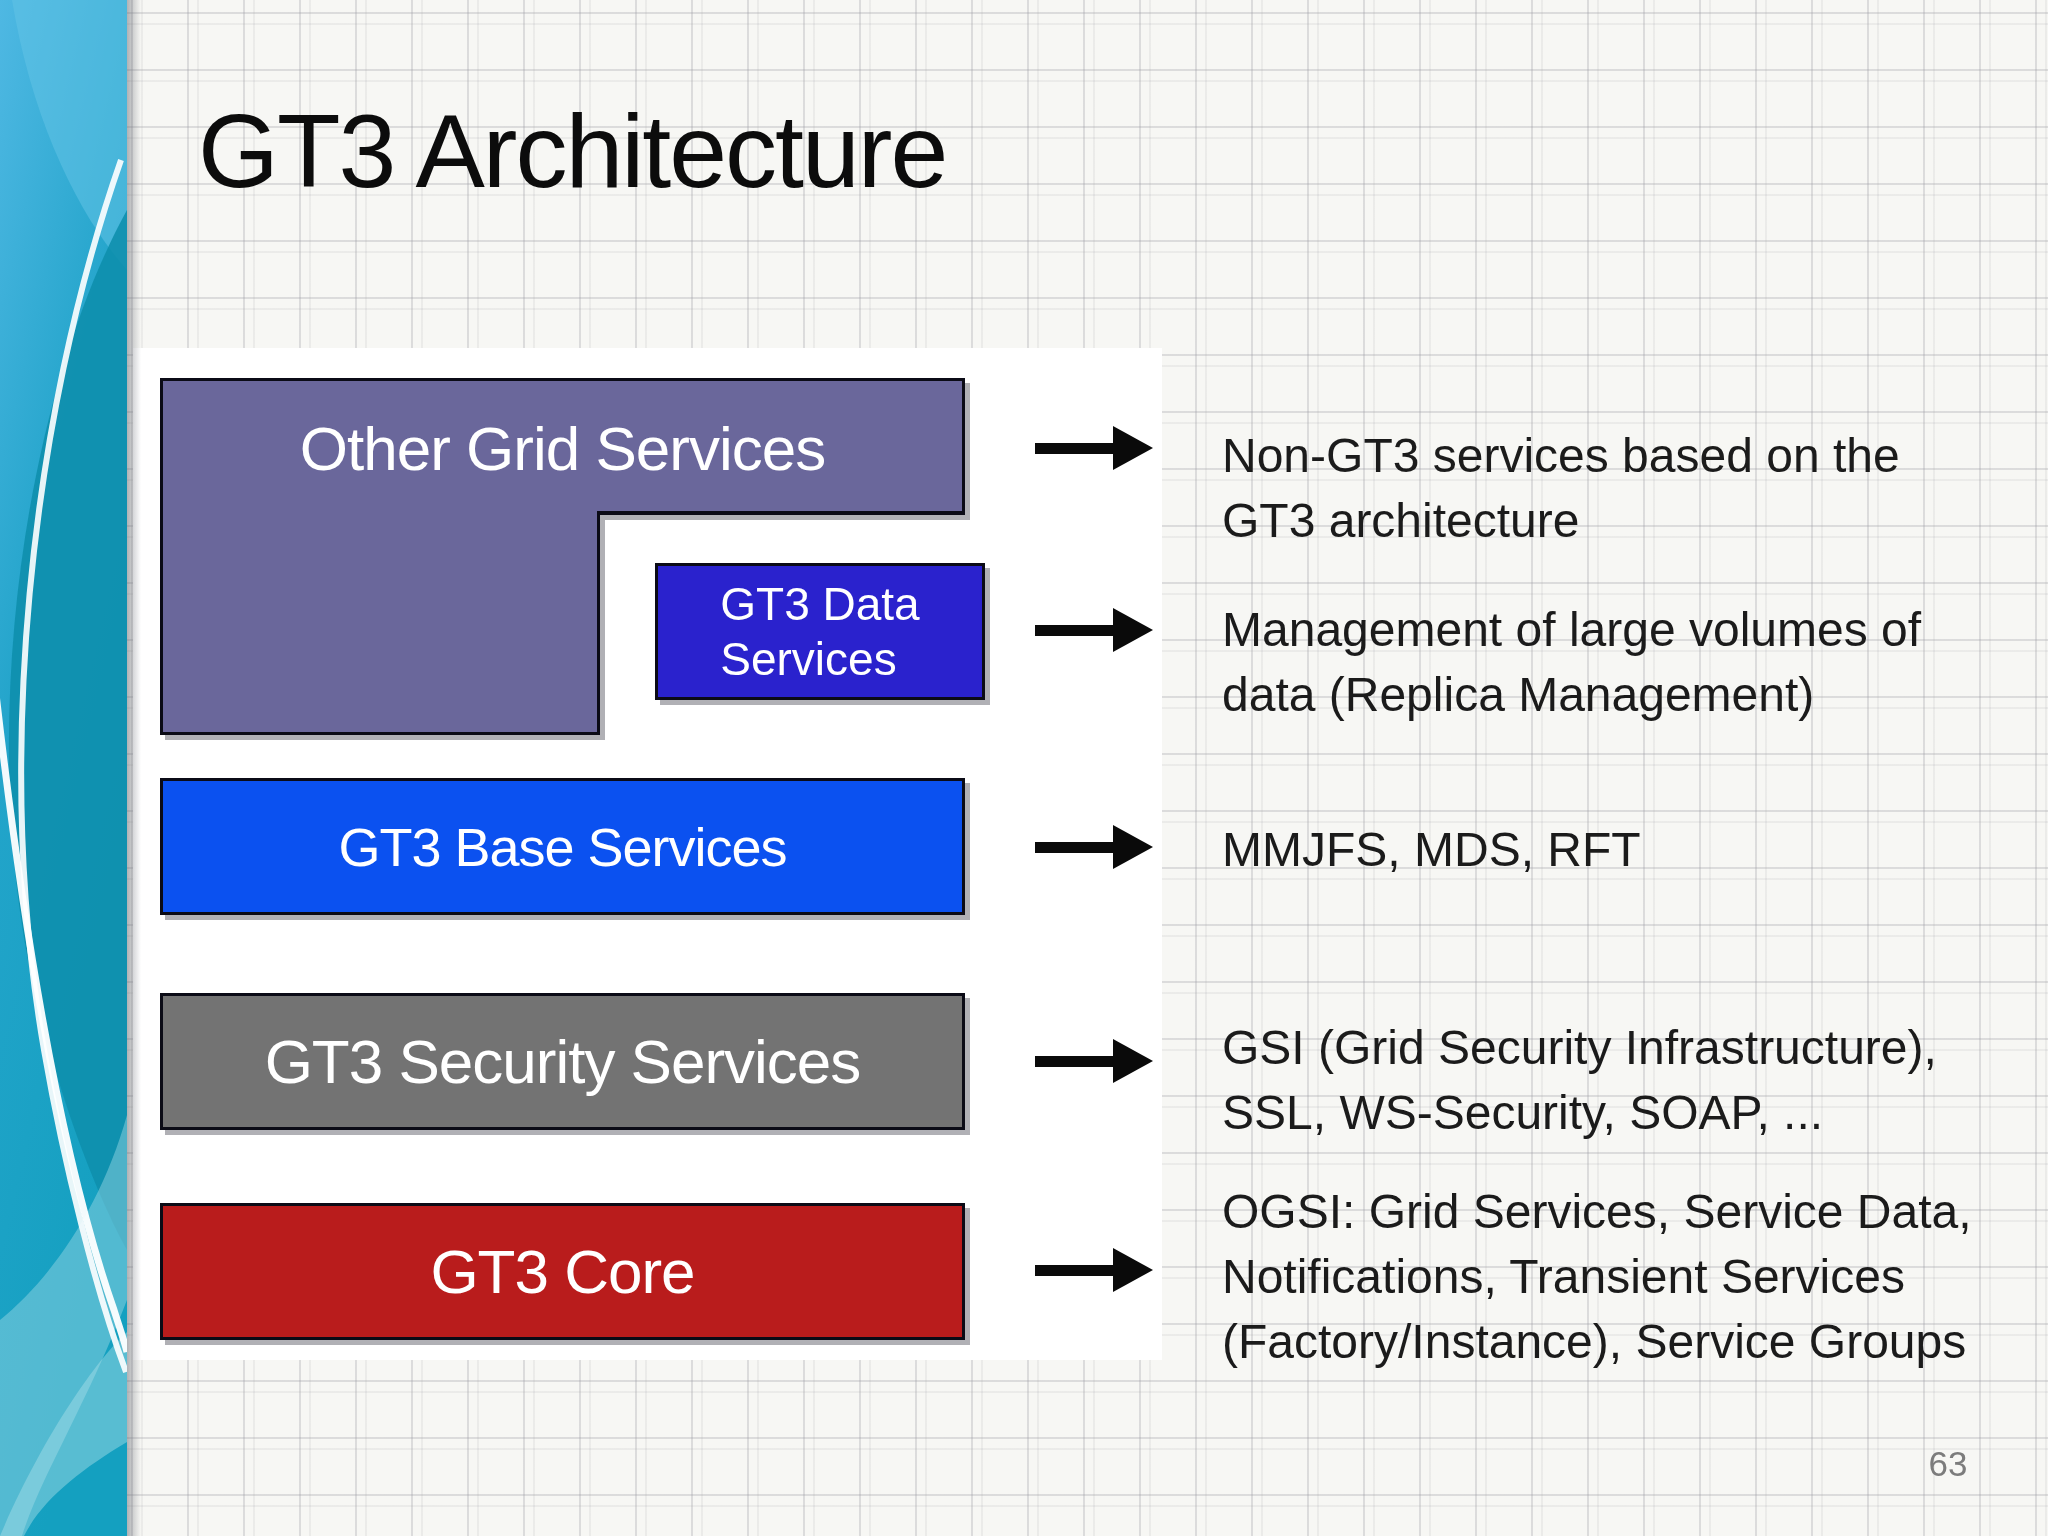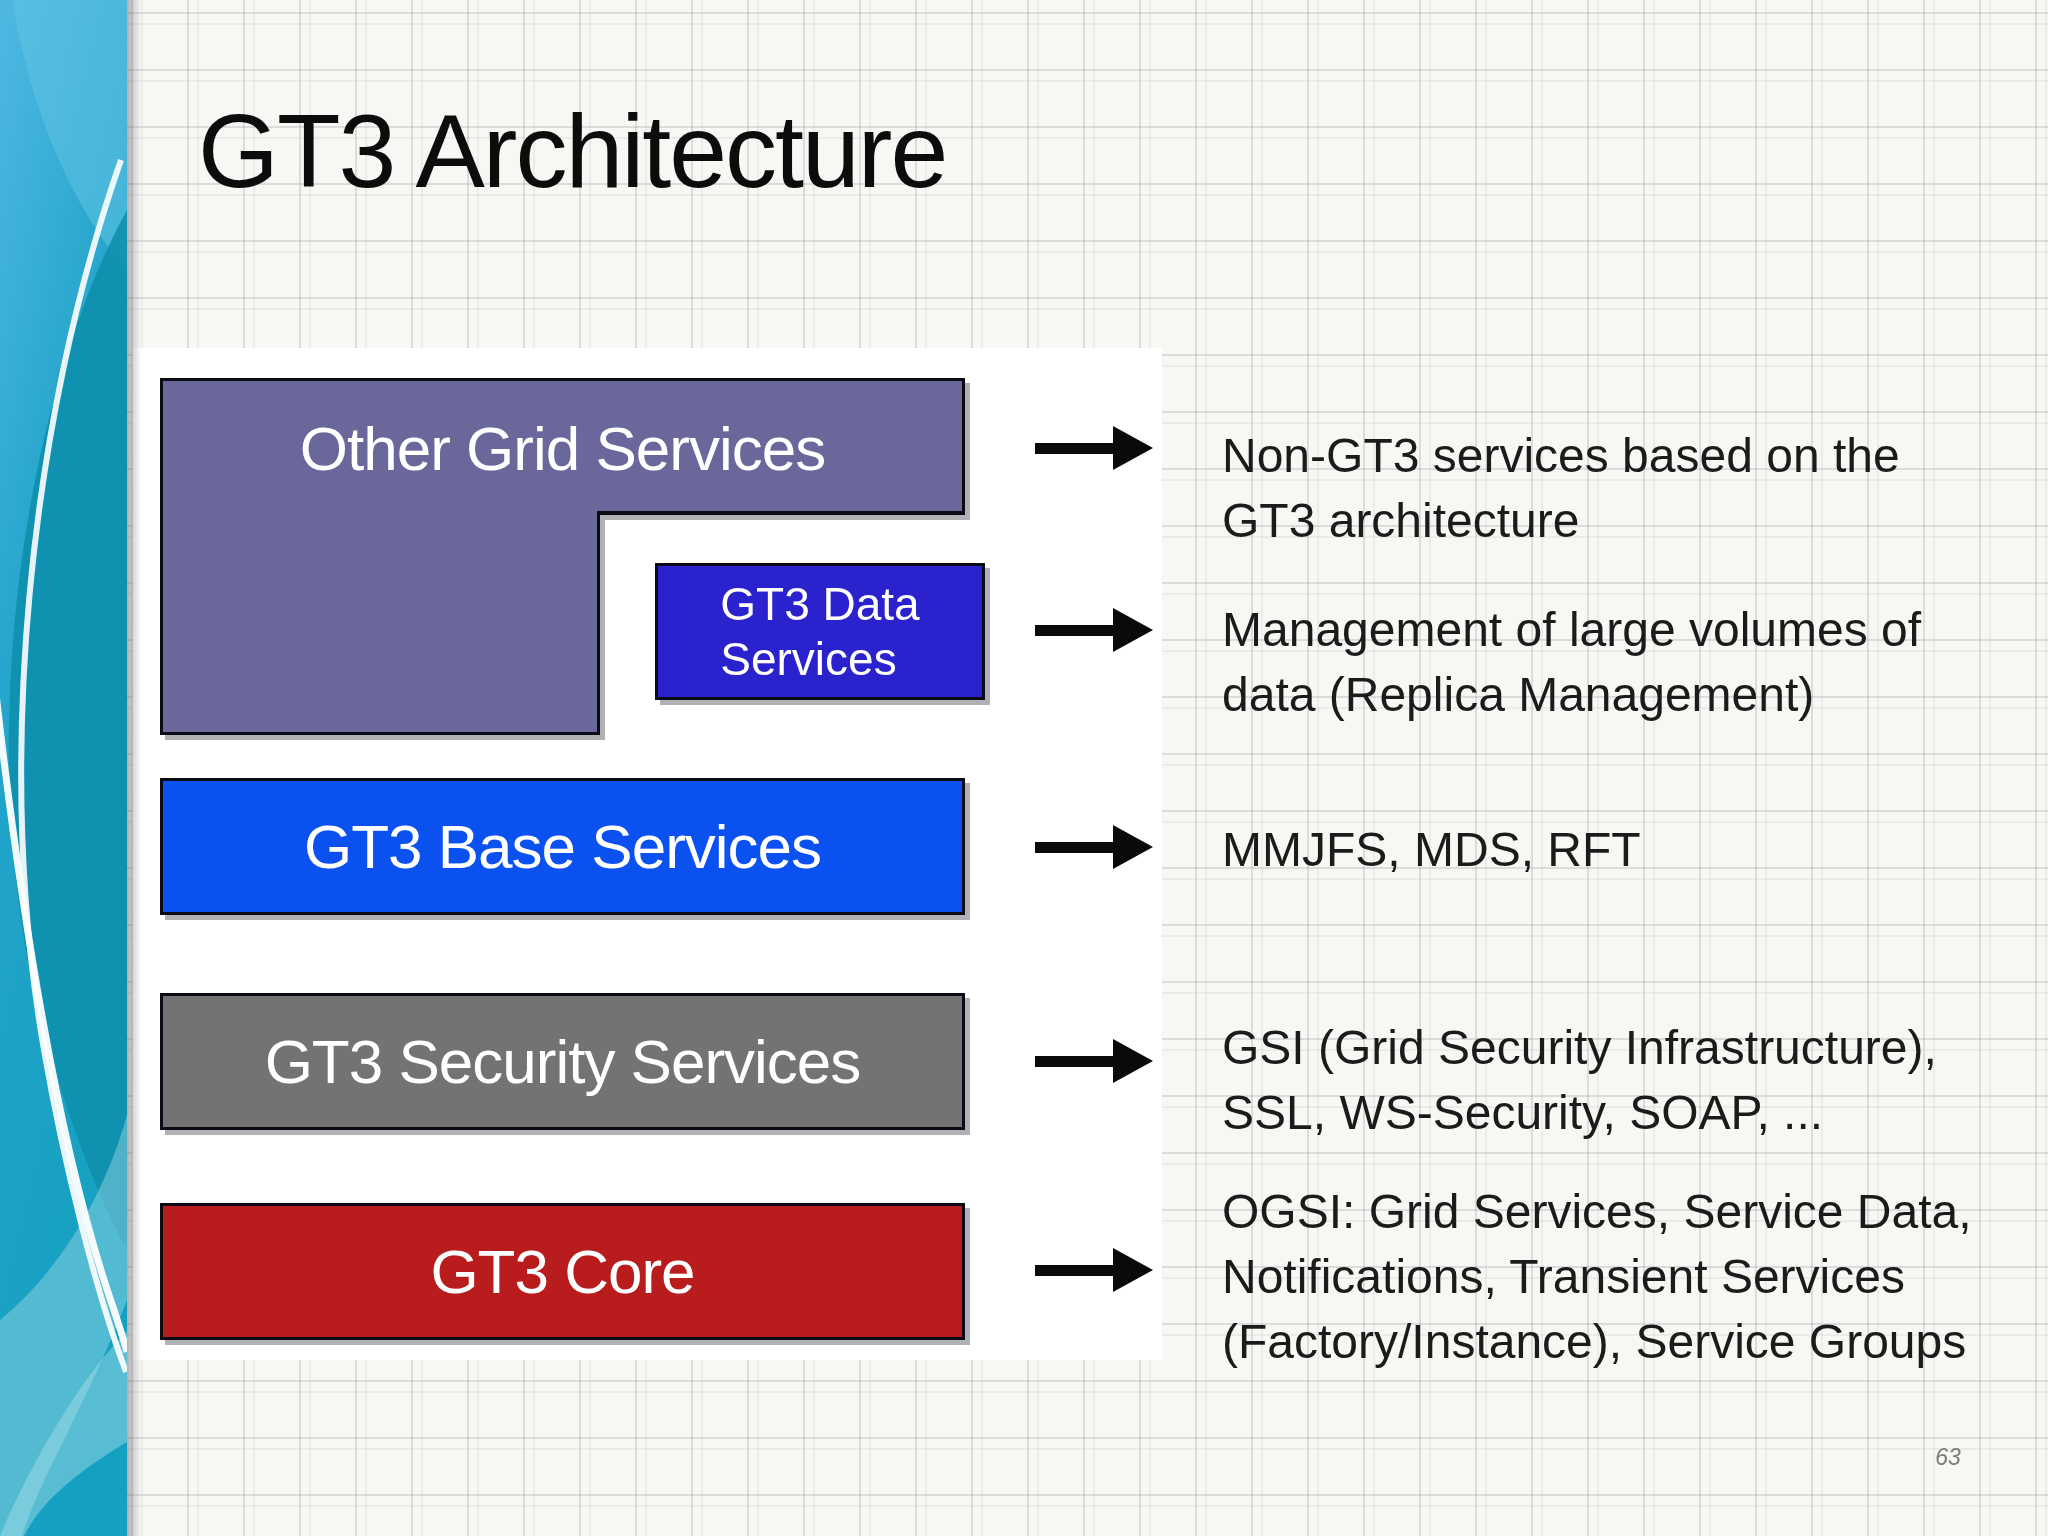--- a/index.html
+++ b/index.html
@@ -39,37 +39,37 @@
     position:absolute;box-sizing:border-box;
     border:3px solid #0b0b16;
     box-shadow:5px 5px 0 rgba(112,112,120,0.55);
     display:flex;align-items:center;justify-content:center;
     color:#ffffff;font-weight:500;text-align:left;
   }
   .box-other-top{left:160px;top:378px;width:805px;height:137px;background:#6a679b;border-bottom:none;box-shadow:5px 5px 0 rgba(112,112,120,0.55);font-size:62px;letter-spacing:-1px;}
   .box-other-left{left:160px;top:515px;width:440px;height:220px;background:#6a679b;border-top:none;}
   .box-other-seg{position:absolute;left:597px;top:511px;width:368px;height:4px;background:#0b0b16;}
   .box-data{left:635px;top:563px;width:330px;height:137px;background:#2a22cd;font-size:46px;line-height:1.18;white-space:pre-line;margin-left:20px;}
-  .box-base{left:160px;top:778px;width:805px;height:137px;background:#0b51f0;font-size:62px;letter-spacing:-1px;}
+  .box-base{left:160px;top:778px;width:805px;height:137px;background:#0b51f0;font-size:54px;letter-spacing:-1px;}
   .box-security{left:160px;top:993px;width:805px;height:137px;background:#737373;font-size:62px;letter-spacing:-1px;}
   .box-core{left:160px;top:1203px;width:805px;height:137px;background:#b91c1c;font-size:62px;letter-spacing:-1px;}
   
   .arrow{position:absolute;left:1035px;width:118px;height:44px;display:flex;align-items:center;}
   .arrow .shaft{flex:1;height:11px;background:#0a0a0a;}
   .arrow .head{width:0;height:0;border-left:40px solid #0a0a0a;border-top:22px solid transparent;border-bottom:22px solid transparent;}
   .a1{top:426px;} .a2{top:608px;} .a3{top:825px;} .a4{top:1039px;} .a5{top:1248px;}
   
   .desc{
     position:absolute;left:1222px;width:840px;
     font-size:48px;line-height:1.35;color:#1b1b1b;white-space:pre-line;
   }
   .d1{top:424px;} .d2{top:598px;} .d3{top:818px;} .d4{top:1016px;} .d5{top:1180px;}
   .page-number{
     position:absolute;left:1908px;top:1444px;width:80px;
-    font-size:23px;color:#7c7c7c;text-align:center;font-style:italic;
+    font-size:35px;color:#7c7c7c;text-align:center;
   }
 </style>
 </head>
 <body>
 
 <div class="grid-bg"></div>
 
 <div class="panel"></div>
 
 <div class="sidebar-shadow"></div>

